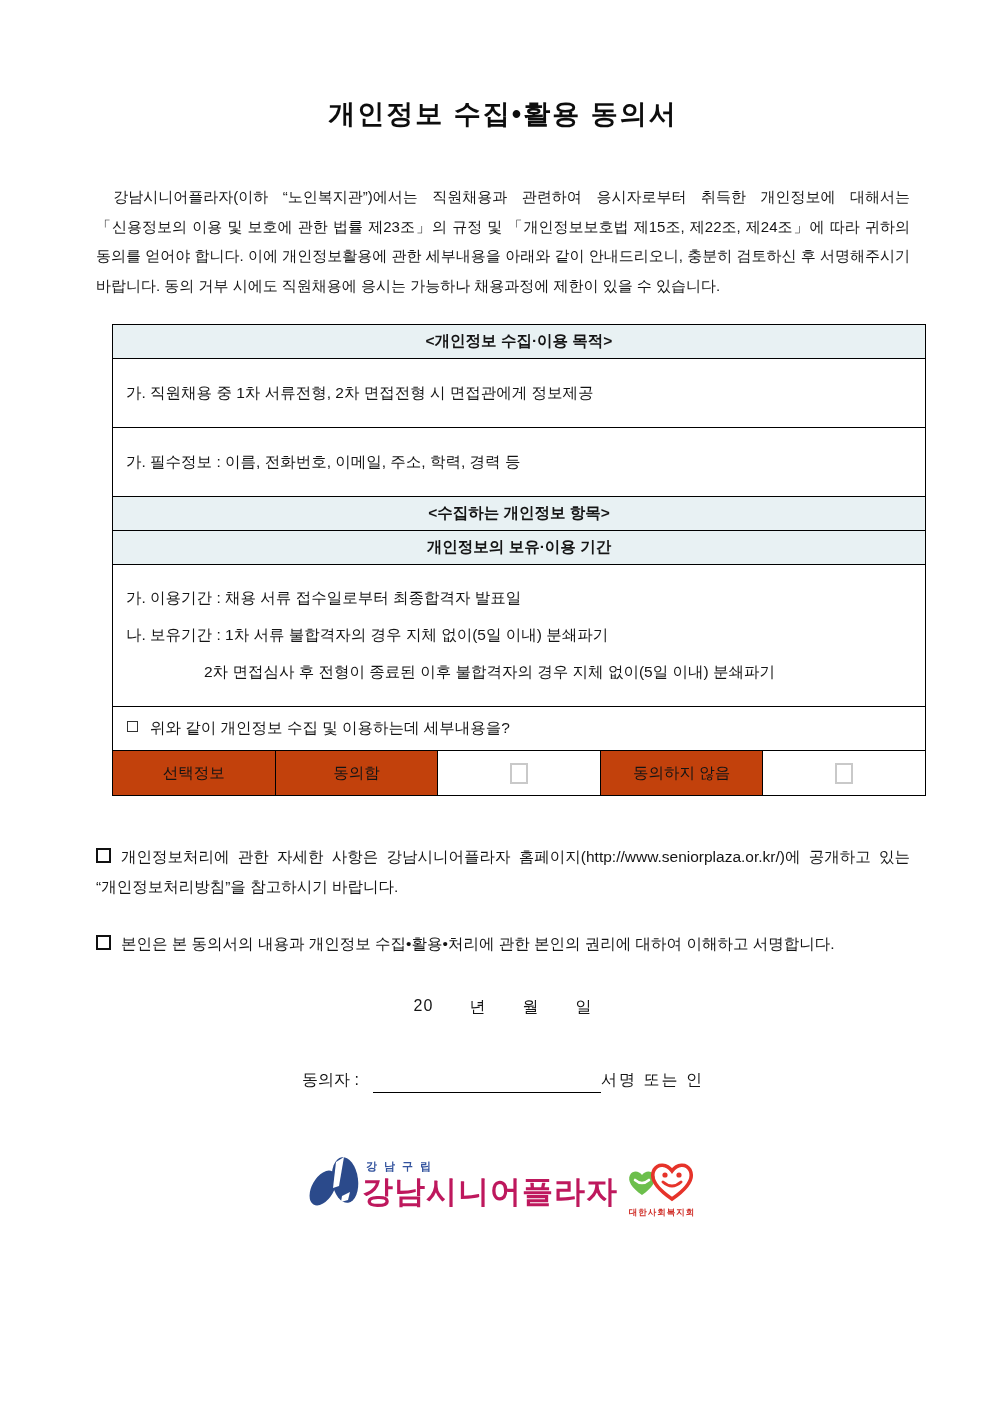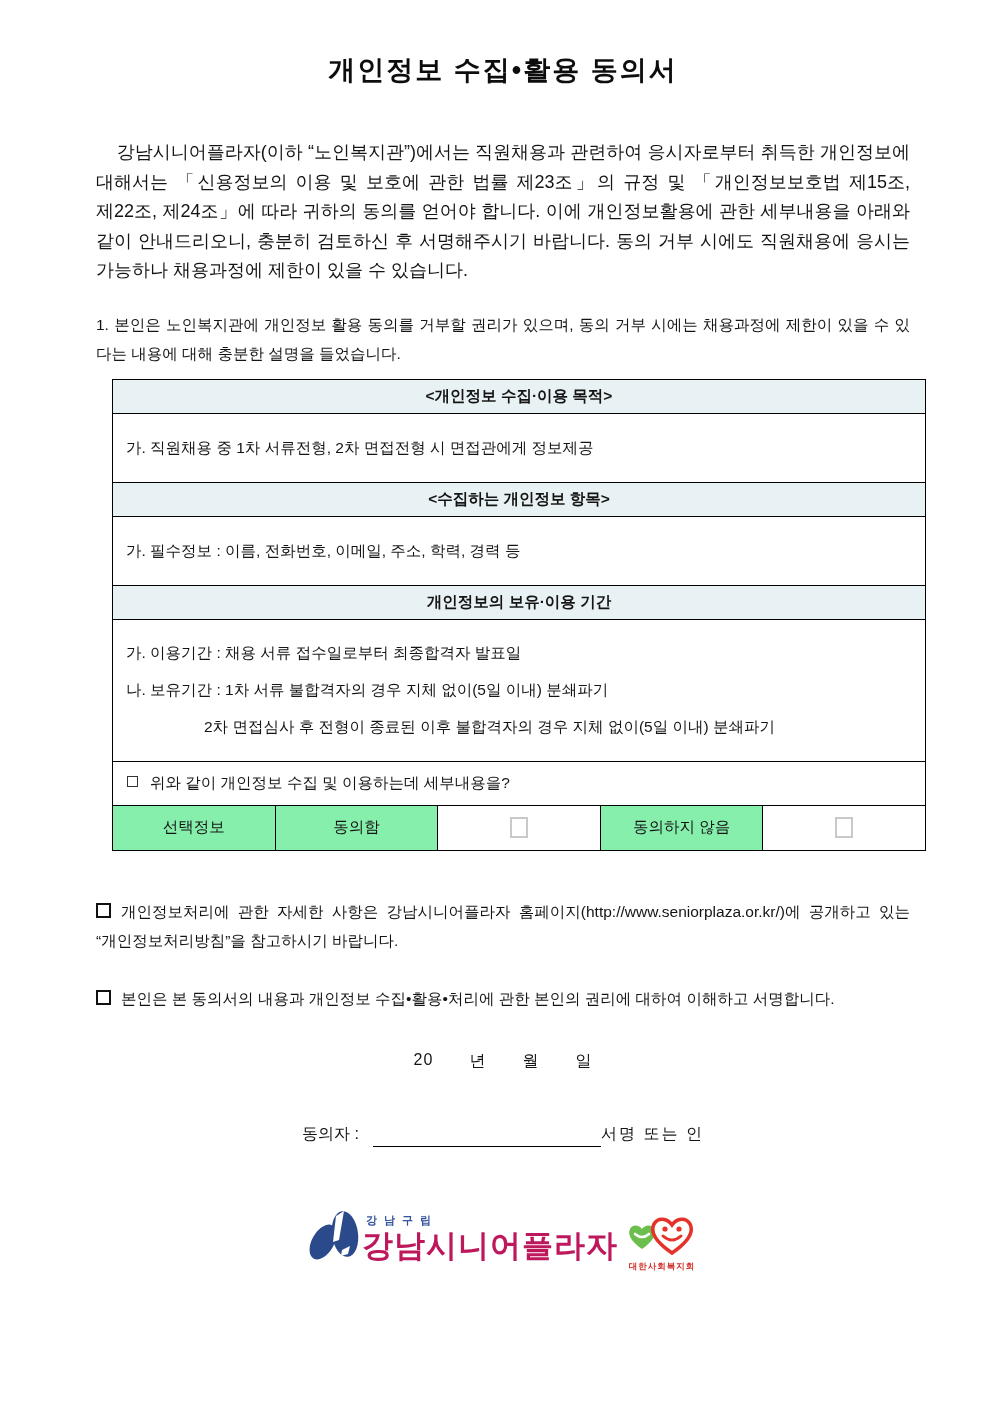--- a/index.html
+++ b/index.html
@@ -3,25 +3,25 @@
 <meta charset="utf-8">
 <style>
   html,body{margin:0;padding:0;background:#fff;}
   .page{
     width:992px;height:1403px;margin:0 auto;background:#fff;
     font-family:"Liberation Sans","DejaVu Sans",sans-serif;
     color:#141414;position:relative;overflow:hidden;box-sizing:border-box;
     padding:0 82px 0 96px;
   }
   .doc-title{
-    margin-top:52px;text-align:center;font-size:27px;font-weight:bold;
+    margin-top:96px;text-align:center;font-size:27px;font-weight:bold;
     letter-spacing:2px;color:#0d0d0d;
   }
   .intro{
-    margin-top:50px;font-size:18px;line-height:29.5px;
+    margin-top:50px;font-size:15px;line-height:29.5px;
     text-align:justify;text-indent:1.15em;word-break:keep-all;
   }
   .notices{margin-top:24px;font-size:15.5px;line-height:29.5px;text-align:justify;}
   .notices p{margin:0 0 2px 0;}
   table.consent{
     width:100%;border-collapse:collapse;border:1px solid #d946ef;margin-top:10px;
     font-size:15.5px;
     margin-left:16px;
   }
   table.consent td{border:1px solid #000;}
@@ -33,21 +33,21 @@
   .cell-line{line-height:30px;}
   td.tall{padding:14px 12px 16px 13px;}
   td.tall .cell-line{line-height:37px;}
   .cell-line.indent{padding-left:78px;}
   td.q-cell{padding:11px 10px 11px 14px;}
   .q-square{
     display:inline-block;width:9px;height:9px;border:1.5px solid #333;
     margin-right:12px;vertical-align:1px;background:#fff;
   }
   tr.choice-row td{height:42px;text-align:center;}
-  td.choice-label{background:#86efac;font-size:15.5px;}
+  td.choice-label{background:#c2410c;font-size:15.5px;}
   td.choice-box-cell{background:#fff;}
   .checkbox{
     display:inline-block;width:14px;height:17px;border:2px solid #c9c9c9;
     background:#fff;vertical-align:middle;cursor:pointer;
   }
   .footnote{
     font-size:15.5px;line-height:29.5px;text-align:justify;margin:0;
     word-break:keep-all;
   }
   .footnote.first{margin-top:46px;}
@@ -87,47 +87,46 @@
 </head>
 <body>
 
 <div class="page">
 
   <div class="doc-title">개인정보 수집•활용 동의서</div>
 
   <p class="intro">강남시니어플라자(이하 “노인복지관”)에서는 직원채용과 관련하여 응시자로부터 취득한 개인정보에 대해서는 「신용정보의 이용 및 보호에 관한 법률 제23조」의 규정 및 「개인정보보호법 제15조, 제22조, 제24조」에 따라 귀하의 동의를 얻어야 합니다. 이에 개인정보활용에 관한 세부내용을 아래와 같이 안내드리오니, 충분히 검토하신 후 서명해주시기 바랍니다. 동의 거부 시에도 직원채용에 응시는 가능하나 채용과정에 제한이 있을 수 있습니다.</p>
 
   <div class="notices">
-    <p>1. 본인은 노인복지관에 개인정보 활용 동의를 거부할 권리가 있으며, 동의 거부 시에는 채용과정에 제한이 있을 수 있다는 내용에 대해 충분한 설명을 들었습니다.</p>
   </div>
 
   <table class="consent">
     <colgroup>
       <col style="width:20%">
         <col style="width:20%">
         <col style="width:20%">
       <col style="width:20%">
         <col style="width:20%">
     </colgroup>
     <tbody>
       <tr>
         <td colspan="5" class="hdr">&lt;개인정보 수집·이용 목적&gt;</td>
       </tr>
       <tr>
         <td colspan="5" class="body-cell">
           <div class="cell-line">가. 직원채용 중 1차 서류전형, 2차 면접전형 시 면접관에게 정보제공</div>
         </td>
       </tr>
       <tr>
-        <td colspan="5" class="hdr">&lt;수집하는 개인정보 항목&gt;</td>
-      </tr>
-      <tr>
         <td colspan="5" class="body-cell">
           <div class="cell-line">가. 필수정보 : 이름, 전화번호, 이메일, 주소, 학력, 경력 등</div>
         </td>
+      </tr>
+      <tr>
+        <td colspan="5" class="hdr">&lt;수집하는 개인정보 항목&gt;</td>
       </tr>
       <tr>
         <td colspan="5" class="hdr">개인정보의 보유·이용 기간</td>
       </tr>
       <tr>
         <td colspan="5" class="body-cell tall">
           <div class="cell-line">가. 이용기간 : 채용 서류 접수일로부터 최종합격자 발표일</div>
           <div class="cell-line">나. 보유기간 : 1차 서류 불합격자의 경우 지체 없이(5일 이내) 분쇄파기</div>
           <div class="cell-line indent">2차 면접심사 후 전형이 종료된 이후 불합격자의 경우 지체 없이(5일 이내) 분쇄파기</div>
         </td>

